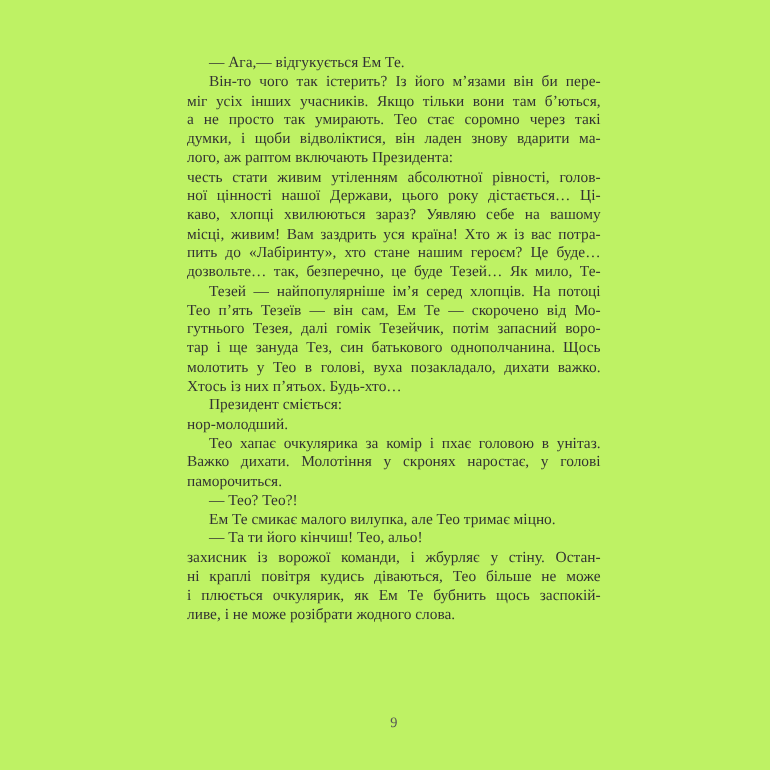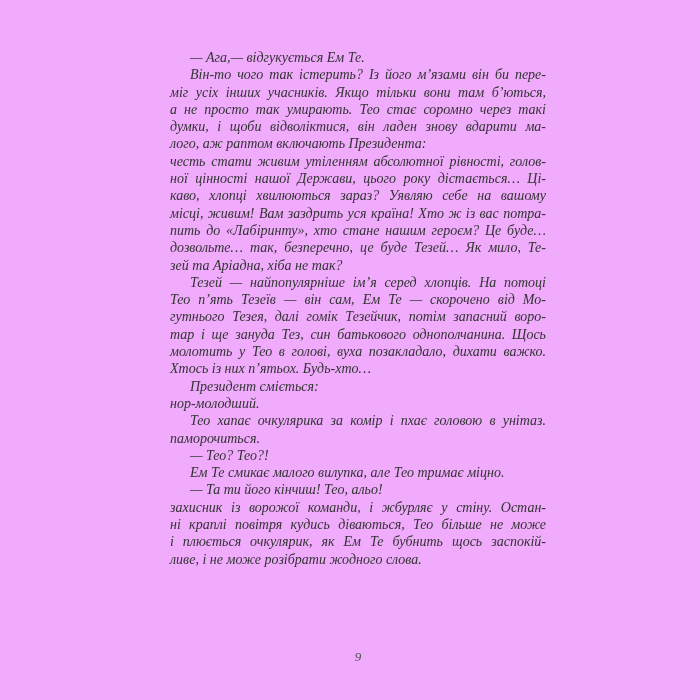--- a/index.html
+++ b/index.html
@@ -42,44 +42,44 @@
     width: 376px;
     text-align: center;
     font-size: 13px;
     color: #555555;
     line-height: 15px;
   }
 </style>
 </head>
 <body>
 
-<div class="page" style="background: #f0abfc; font-style: italic;">
+<div class="page" style="background: #bef264;">
   <div class="text-block" style="color: rgb(51, 51, 51);">
       <div class="line indent">— Ага,— відгукується Ем Те.</div>
       <div class="line indent fill">Він-то чого так істерить? Із його м’язами він би пере-</div>
       <div class="line fill">міг усіх інших учасників. Якщо тільки вони там б’ються,</div>
       <div class="line fill">а не просто так умирають. Тео стає соромно через такі</div>
       <div class="line fill">думки, і щоби відволіктися, він ладен знову вдарити ма-</div>
       <div class="line">лого, аж раптом включають Президента:</div>
       <div class="line fill">честь стати живим утіленням абсолютної рівності, голов-</div>
       <div class="line fill">ної цінності нашої Держави, цього року дістається… Ці-</div>
       <div class="line fill">каво, хлопці хвилюються зараз? Уявляю себе на вашому</div>
       <div class="line fill">місці, живим! Вам заздрить уся країна! Хто ж із вас потра-</div>
       <div class="line fill">пить до «Лабіринту», хто стане нашим героєм? Це буде…</div>
       <div class="line fill">дозвольте… так, безперечно, це буде Тезей… Як мило, Те-</div>
-      <div class="line">зей та Аріадна, хіба не так?</div>
       <div class="line indent fill">Тезей — найпопулярніше ім’я серед хлопців. На потоці</div>
       <div class="line fill">Тео п’ять Тезеїв — він сам, Ем Те — скорочено від Мо-</div>
       <div class="line fill">гутнього Тезея, далі гомік Тезейчик, потім запасний воро-</div>
       <div class="line fill">тар і ще зануда Тез, син батькового однополчанина. Щось</div>
       <div class="line fill">молотить у Тео в голові, вуха позакладало, дихати важко.</div>
       <div class="line">Хтось із них п’ятьох. Будь-хто…</div>
       <div class="line indent">Президент сміється:</div>
       <div class="line">нор-молодший.</div>
       <div class="line indent fill">Тео хапає очкулярика за комір і пхає головою в унітаз.</div>
+      <div class="line fill">Важко дихати. Молотіння у скронях наростає, у голові</div>
       <div class="line">паморочиться.</div>
       <div class="line indent">— Тео? Тео?!</div>
       <div class="line indent">Ем Те смикає малого вилупка, але Тео тримає міцно.</div>
       <div class="line indent">— Та ти його кінчиш! Тео, альо!</div>
       <div class="line fill">захисник із ворожої команди, і жбурляє у стіну. Остан-</div>
       <div class="line fill">ні краплі повітря кудись діваються, Тео більше не може</div>
       <div class="line fill">і плюється очкулярик, як Ем Те бубнить щось заспокій-</div>
       <div class="line">ливе, і не може розібрати жодного слова.</div>
     </div>
   <div class="page-number" style="color: rgb(85, 85, 85);">9</div>

